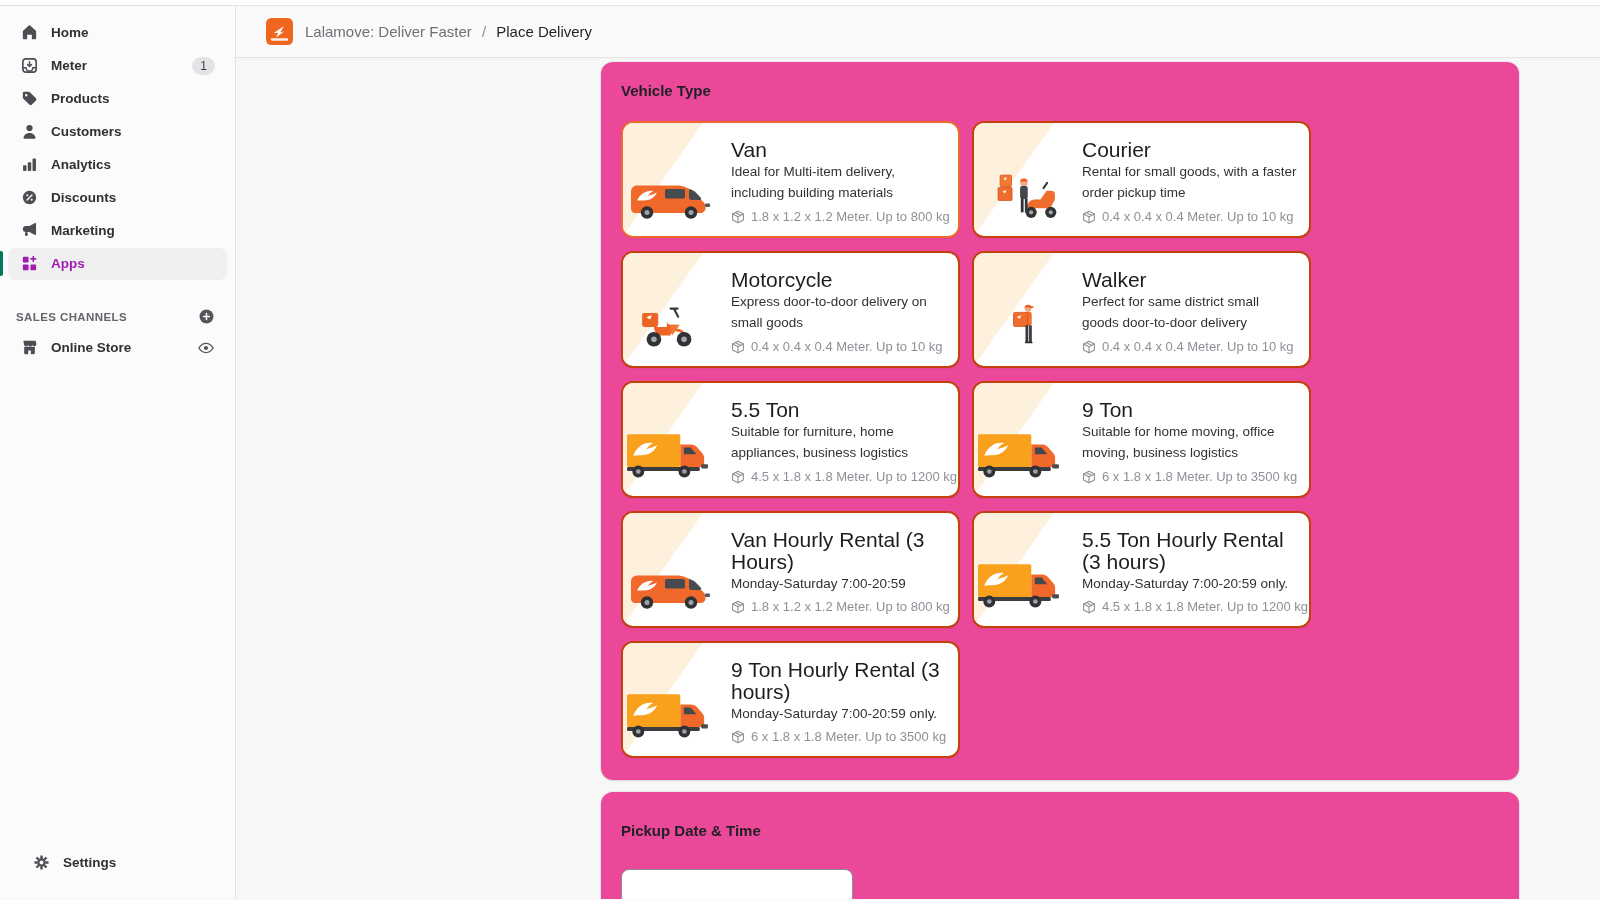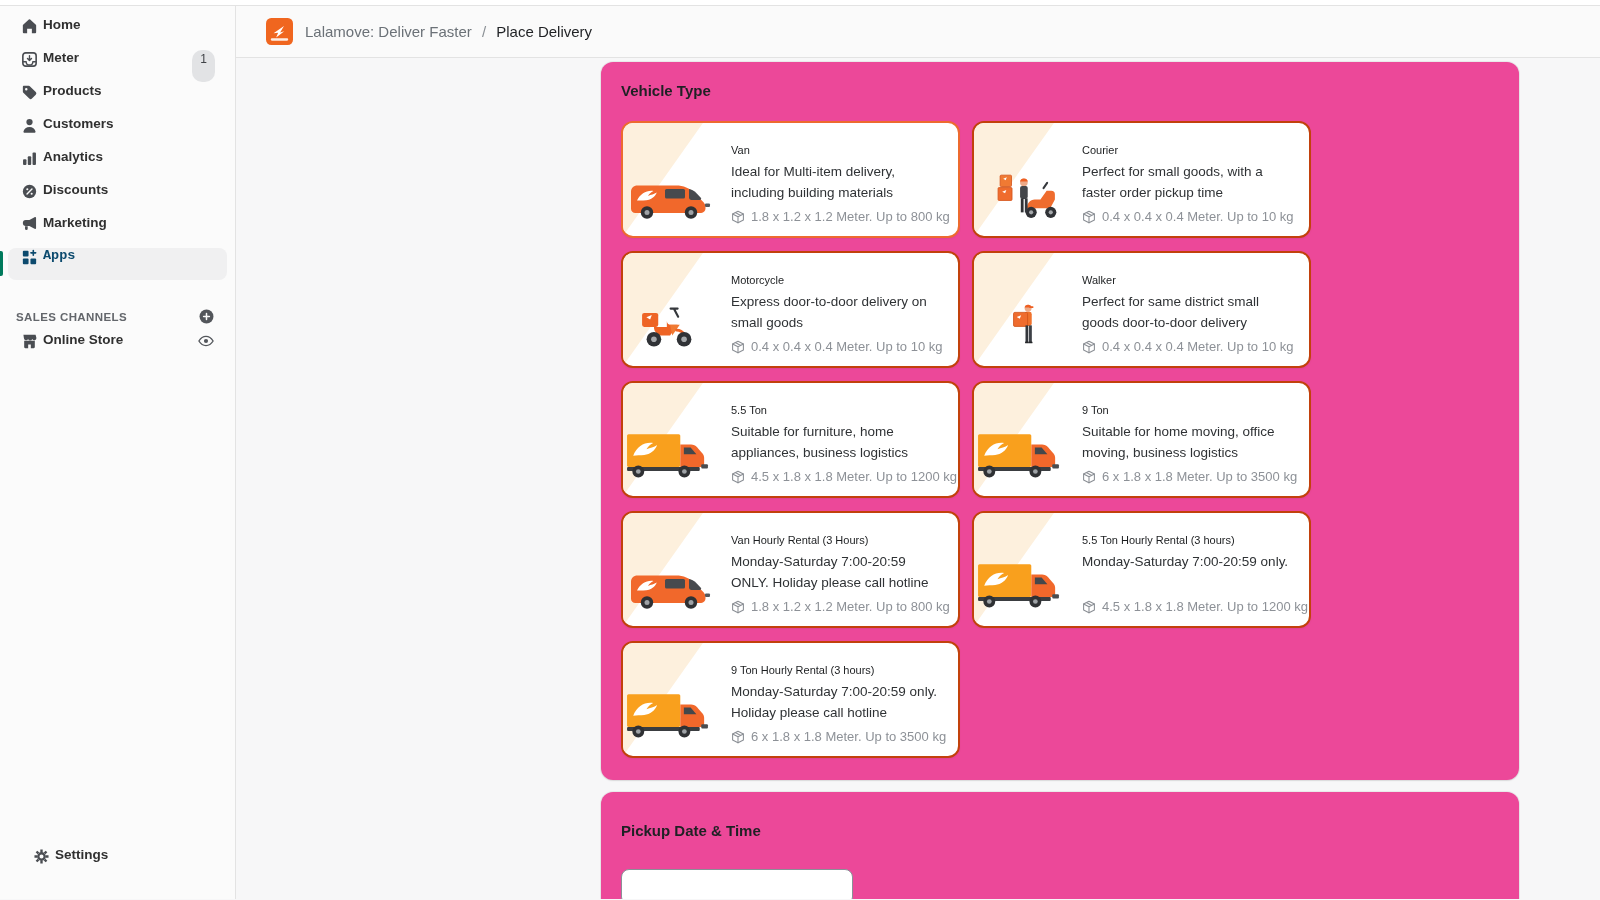--- a/index.html
+++ b/index.html
@@ -7,30 +7,30 @@
     font-family:"Liberation Sans","DejaVu Sans",sans-serif; color:#1c1e20; }
 
   .top-strip { height:6px; background:#ffffff; border-bottom:1px solid #e3e3e3; }
 
   .frame { display:flex; height:893px; }
 
   
   .sidebar { width:236px; min-width:236px; background:#fbfbfb; border-right:1px solid #e3e3e3;
     position:relative; padding-top:10px; }
   .nav-row { position:relative; height:33px; display:flex; align-items:center; }
-  .nav-pill { flex:1; display:flex; gap:4px; margin:0 8px; padding:0 12px;
+  .nav-pill { flex:1; display:flex; align-items:center; gap:12px; margin:0 8px; padding:0 12px;
     height:32px; border-radius:8px; cursor:pointer; }
   .nav-row.active .nav-pill { background:#f0f0f1; }
   .active-bar { display:none; position:absolute; left:0; top:4px; bottom:4px; width:3px;
     background:#007a5c; border-radius:0 2px 2px 0; }
   .nav-row.active .active-bar { display:block; }
   .nav-icon { width:19px; height:19px; color:#4a4d52; display:flex; align-items:center; }
   .nav-icon svg { width:19px; height:19px; display:block; }
   .nav-label { font-size:13.5px; font-weight:600; color:#303030; }
-  .nav-row.active .nav-label, .nav-row.active .nav-icon { color:#0c4a6e;font-family:Liberation Mono, monospace; }
+  .nav-row.active .nav-label, .nav-row.active .nav-icon { color:#a21caf; }
   .nav-badge { margin-left:auto; background:#e2e3e5; color:#3f4246; font-size:12px;
     border-radius:10px; padding:2px 8px; font-weight:500; }
   .nav-badge:empty { display:none; }
 
   .section-head { display:flex; align-items:center; justify-content:space-between;
     margin:28px 20px 6px 16px; }
   .section-label { font-size:11.5px; font-weight:600; letter-spacing:.4px; color:#63666b; }
   .round-btn { width:17px; height:17px; color:#53565b; cursor:pointer; }
   .round-btn svg { width:17px; height:17px; display:block; }
   .trail-icon { margin-left:auto; width:18px; height:18px; color:#53565b; cursor:pointer; }
@@ -67,21 +67,21 @@
     clip-path:polygon(0 0, 74% 0, 0 100%); }
   .illus { position:absolute; }
   .illus svg { display:block; width:100%; height:auto; }
   .van-illustration { left:4px; bottom:15px; width:88px; }
   .truck-illustration { left:2px; bottom:15px; width:86px; }
   .courier-illustration { left:22px; bottom:16px; width:62px; }
   .motorcycle-illustration { left:18px; bottom:16px; width:56px; }
   .walker-illustration { left:38px; bottom:16px; width:27px; }
 
   .tile-text { flex:1; display:flex; flex-direction:column; padding:16px 12px 12px 0; overflow:hidden; }
-  .tile-title { font-size:11px; font-weight:500; color:#1c1e20; line-height:22px; }
+  .tile-title { font-size:21px; font-weight:500; color:#1c1e20; line-height:22px; }
   .tile-desc { font-size:13.5px; color:#2f3235; line-height:20.5px; margin-top:1px; overflow:hidden; }
   .tile-dims { margin-top:auto; display:flex; align-items:center; gap:6px; color:#8d9197;
     font-size:13px; white-space:nowrap; }
   .cube { width:14px; height:14px; color:#8d9197; }
   .cube svg { width:14px; height:14px; display:block; }
 
   .pickup-input { margin-top:30px; width:232px; height:36px; border:1px solid #8a9097;
     border-radius:8px; background:#fff; padding:0 12px; font-size:13.5px;
     font-family:"Liberation Sans","DejaVu Sans",sans-serif; outline:none; }
 </style>
@@ -322,21 +322,21 @@
                     <rect x="27.9" y="27.5" width="2.7" height="13.5" fill="#34373c"></rect>
                     <rect x="2" y="17" width="13.5" height="12.5" rx="1" fill="#ef6c2e" stroke="#d4551c" stroke-width=".8"></rect>
                     <rect x="4" y="5" width="11" height="11" rx="1" fill="#f07a33" stroke="#d4551c" stroke-width=".8"></rect>
                     <path d="M6 21l4-1.6-1.2 3.2Z" fill="#fff"></path>
                     <path d="M7 8.5l3.4-1.4-1 2.8Z" fill="#fff"></path>
                   </svg>
                 </span>
     </div>
     <div class="tile-text">
       <div class="tile-title">Courier</div>
-      <div class="tile-desc">Perfect for small goods, with a faster order pickup time</div>
+      <div class="tile-desc">Rental for small goods, with a faster order pickup time</div>
       <div class="tile-dims">
         <span class="cube">
                     <svg viewBox="0 0 14 14">
                       <path d="M7 1.2 12.4 4v6L7 12.8 1.6 10V4Z" stroke="currentColor" fill="none" stroke-linecap="round" stroke-linejoin="round" stroke-width="1.1"></path>
                       <path d="M1.6 4 7 6.8 12.4 4M7 6.8v6M4.3 2.6l5.4 2.8" stroke="currentColor" fill="none" stroke-linecap="round" stroke-linejoin="round" stroke-width="1.1"></path>
                     </svg>
                   </span>
         <span class="dims-text">0.4 x 0.4 x 0.4 Meter. Up to 10 kg</span>
       </div>
     </div>

